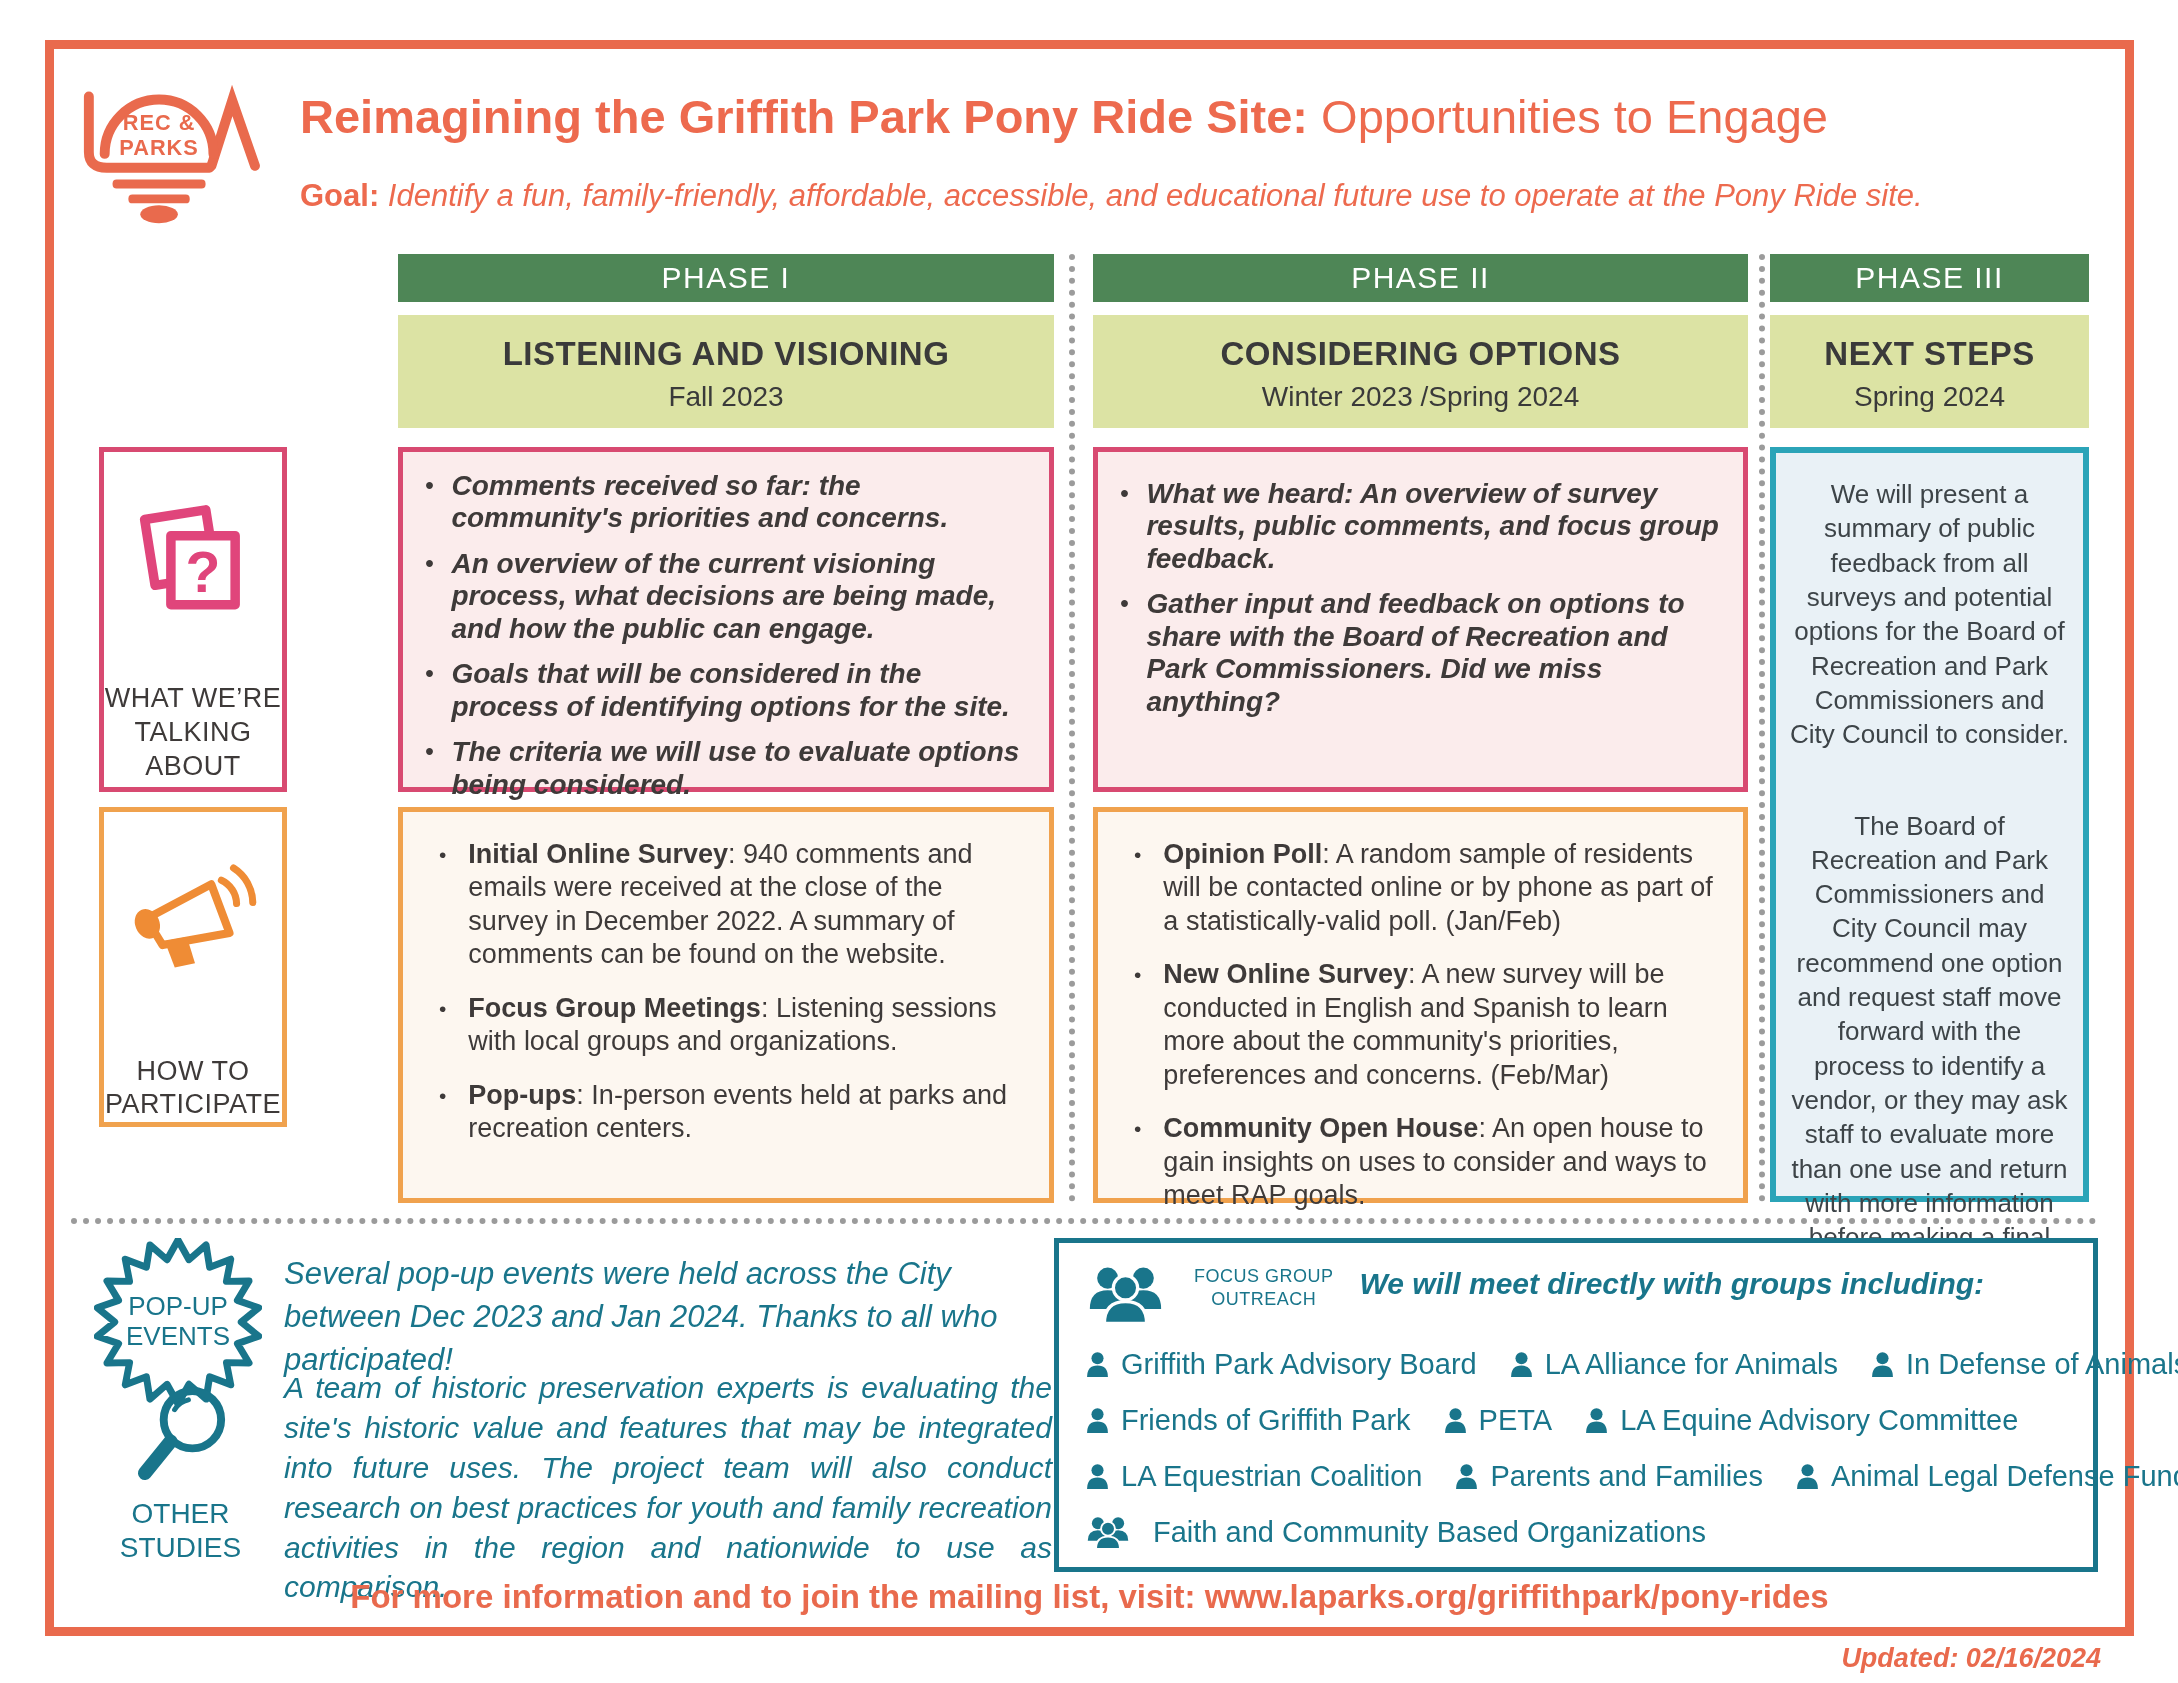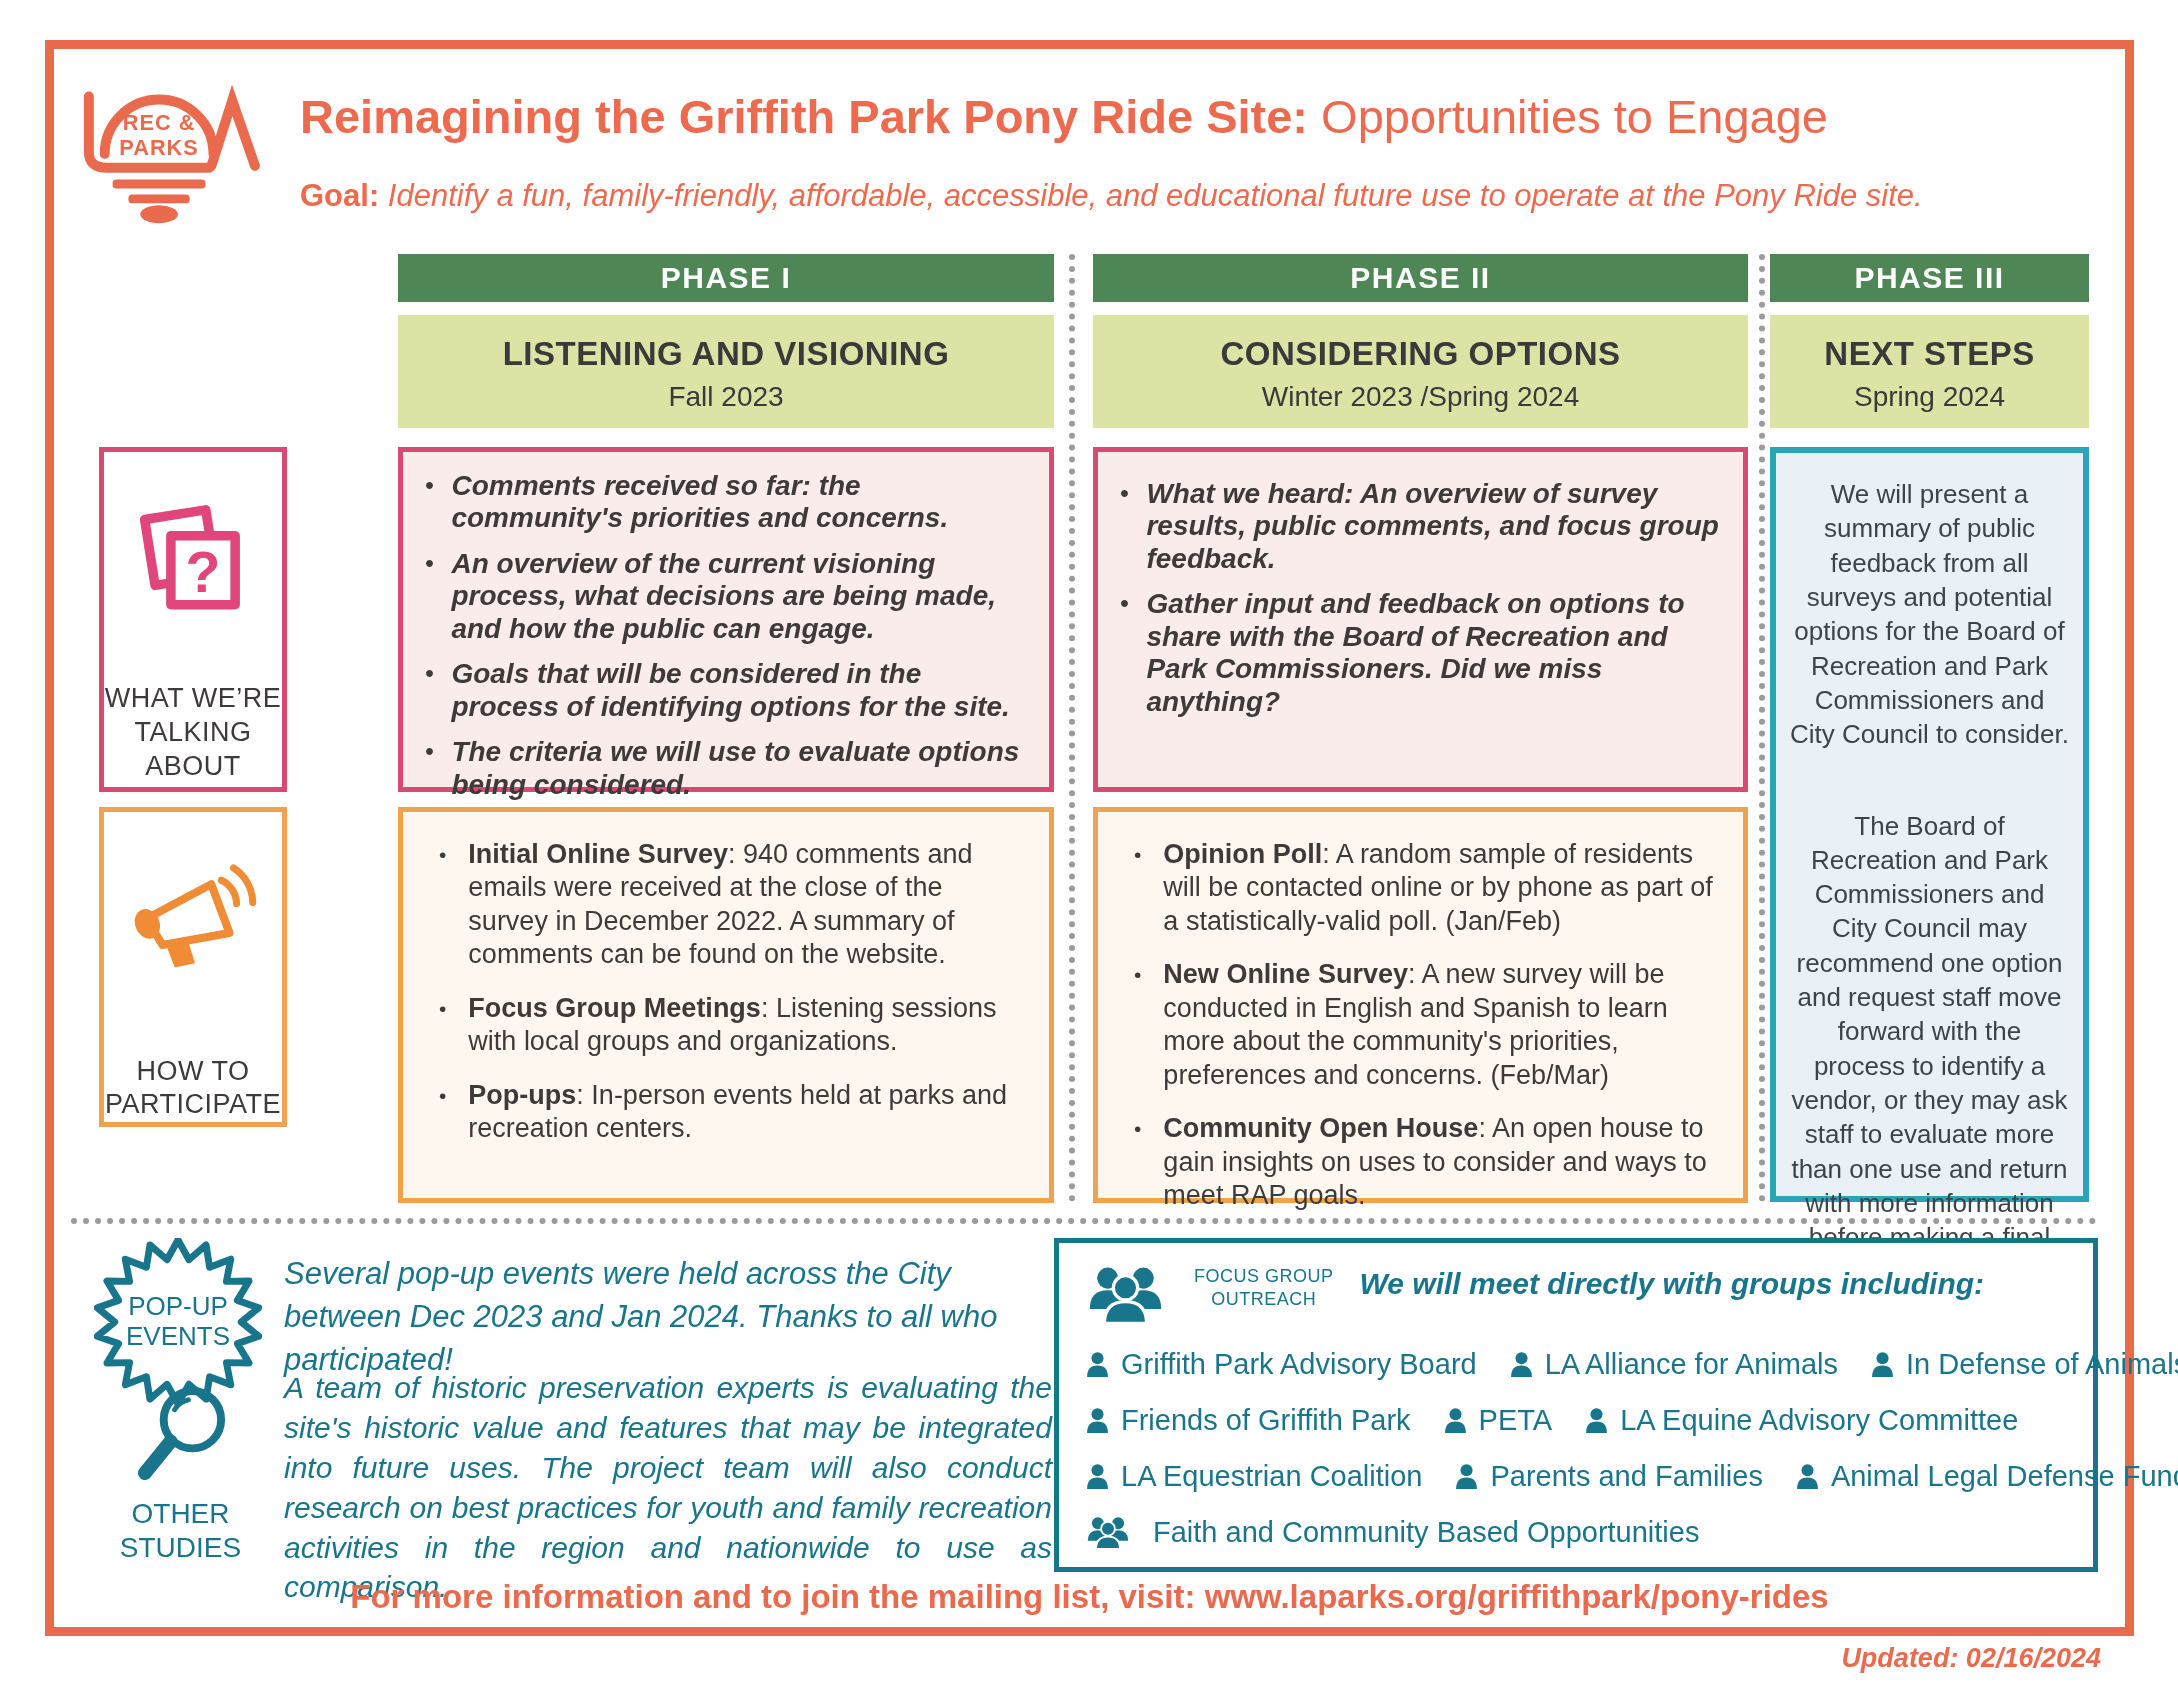--- a/index.html
+++ b/index.html
@@ -14,21 +14,21 @@
   .logo { position:absolute; left:61px; top:57px; width:208px; height:178px; }
   .title { position:absolute; left:300px; top:89px; font-size:47px; color:#ed6a4e; white-space:nowrap; }
   .title .t-bold { font-weight:bold; }
   .title .t-italic { }
   .goal { position:absolute; left:300px; top:178px; font-size:31px; color:#ed6a4e; white-space:nowrap; }
   .goal .g-label { font-weight:bold; }
   .goal .g-text { font-style:italic; }
 
   
   .phase-head { position:absolute; top:254px; height:48px; background:#4e8656; color:#fff;
-    font-weight:bold; font-size:30px; text-align:center; line-height:48px; letter-spacing:1.5px; }
+    font-weight:normal; font-size:30px; text-align:center; line-height:48px; letter-spacing:1.5px; }
   .phase-sub  { position:absolute; top:315px; height:113px; background:#dce3a4; text-align:center; color:#3a3a3a; padding-top:20px; }
   .sub-title  { font-size:33px; font-weight:bold; letter-spacing:0.5px; }
   .sub-period { font-size:28px; margin-top:8px; }
 
   .col1 { left:398px;  width:656px; }
   .col2 { left:1093px; width:655px; }
   .col3 { left:1770px; width:319px; }
 
   .vdiv { position:absolute; top:254px; height:948px; width:0; border-left:6px dotted #9b9b9b; }
   .hdiv { position:absolute; left:71px; top:1218px; width:2026px; height:0; border-top:6px dotted #9b9b9b; }
@@ -374,21 +374,21 @@
                 <circle cx="28" cy="20" r="13"></circle>
                 <path d="M6 58 q0-23 22-23 q22 0 22 23 Z"></path>
                 <circle cx="72" cy="20" r="13"></circle>
                 <path d="M50 58 q0-23 22-23 q22 0 22 23 Z"></path>
               </g>
               <g fill="#19758b" stroke="#fff" stroke-width="4">
                 <circle cx="50" cy="32" r="15"></circle>
                 <path d="M24 76 q0-27 26-27 q26 0 26 27 Z"></path>
               </g>
             </svg>
-            <span>Faith and Community Based Opportunities</span>
+            <span>Faith and Community Based Organizations</span>
           </span>
         </div>
       </div>
   </div>
 
   <div class="footer">
     <span>For more information and to join the mailing list, visit: </span><span>www.laparks.org/griffithpark/pony-rides</span>
   </div>
   <div class="updated">Updated: 02/16/2024</div>
 </div>

